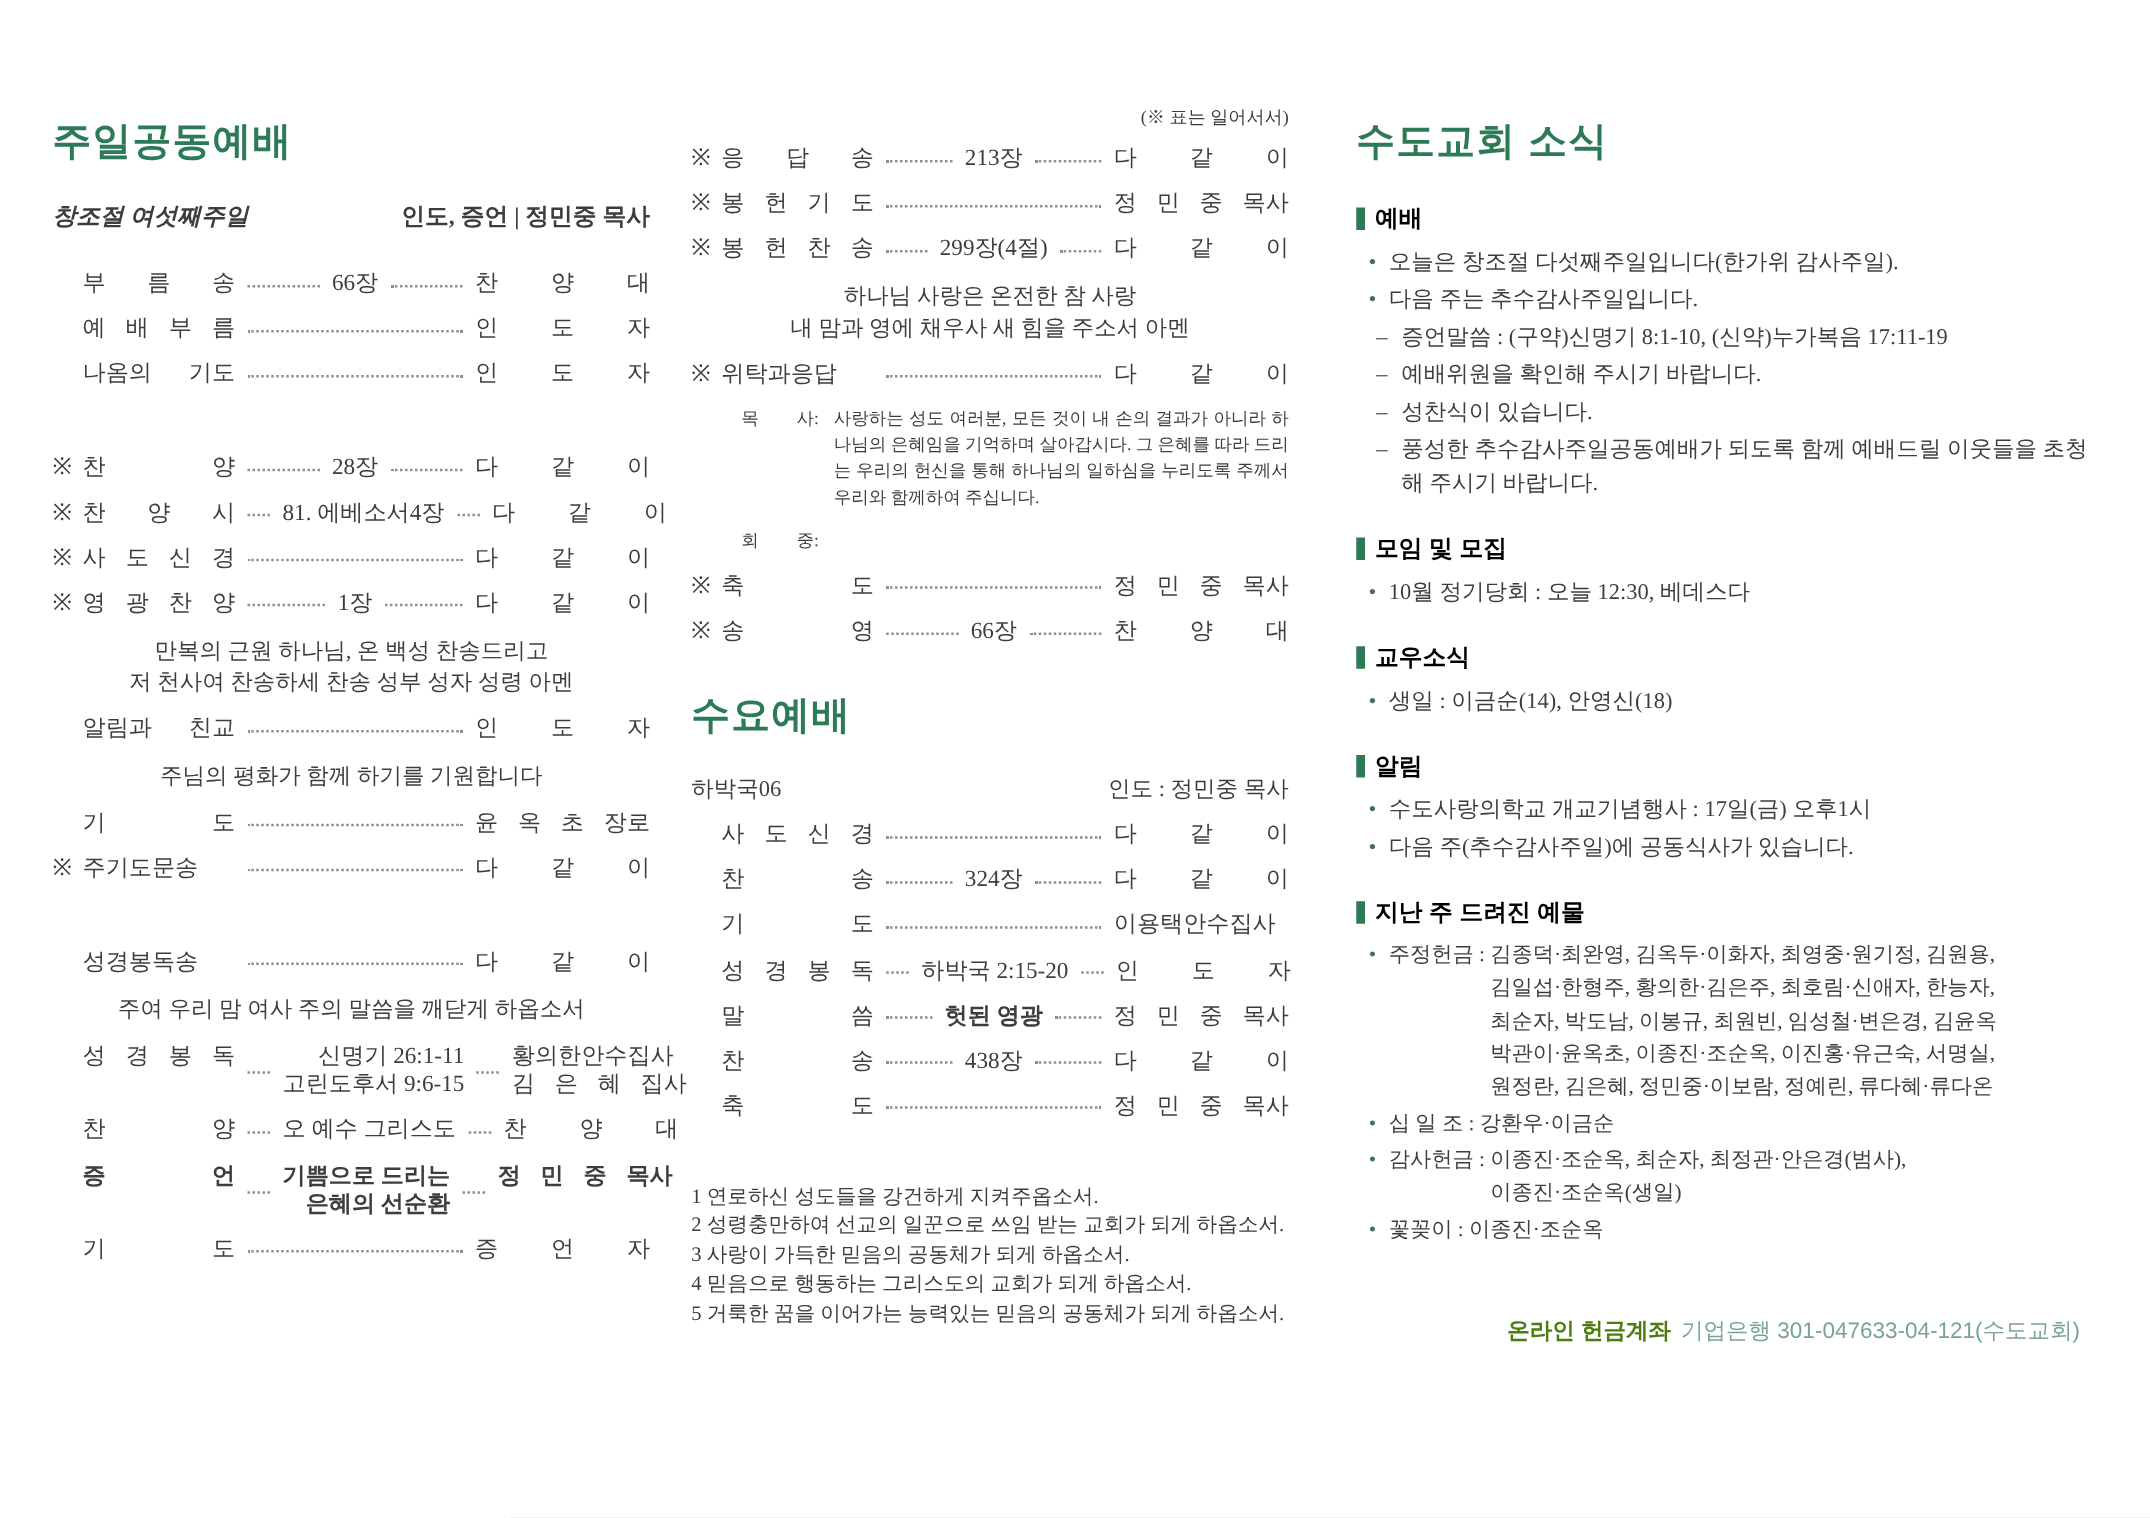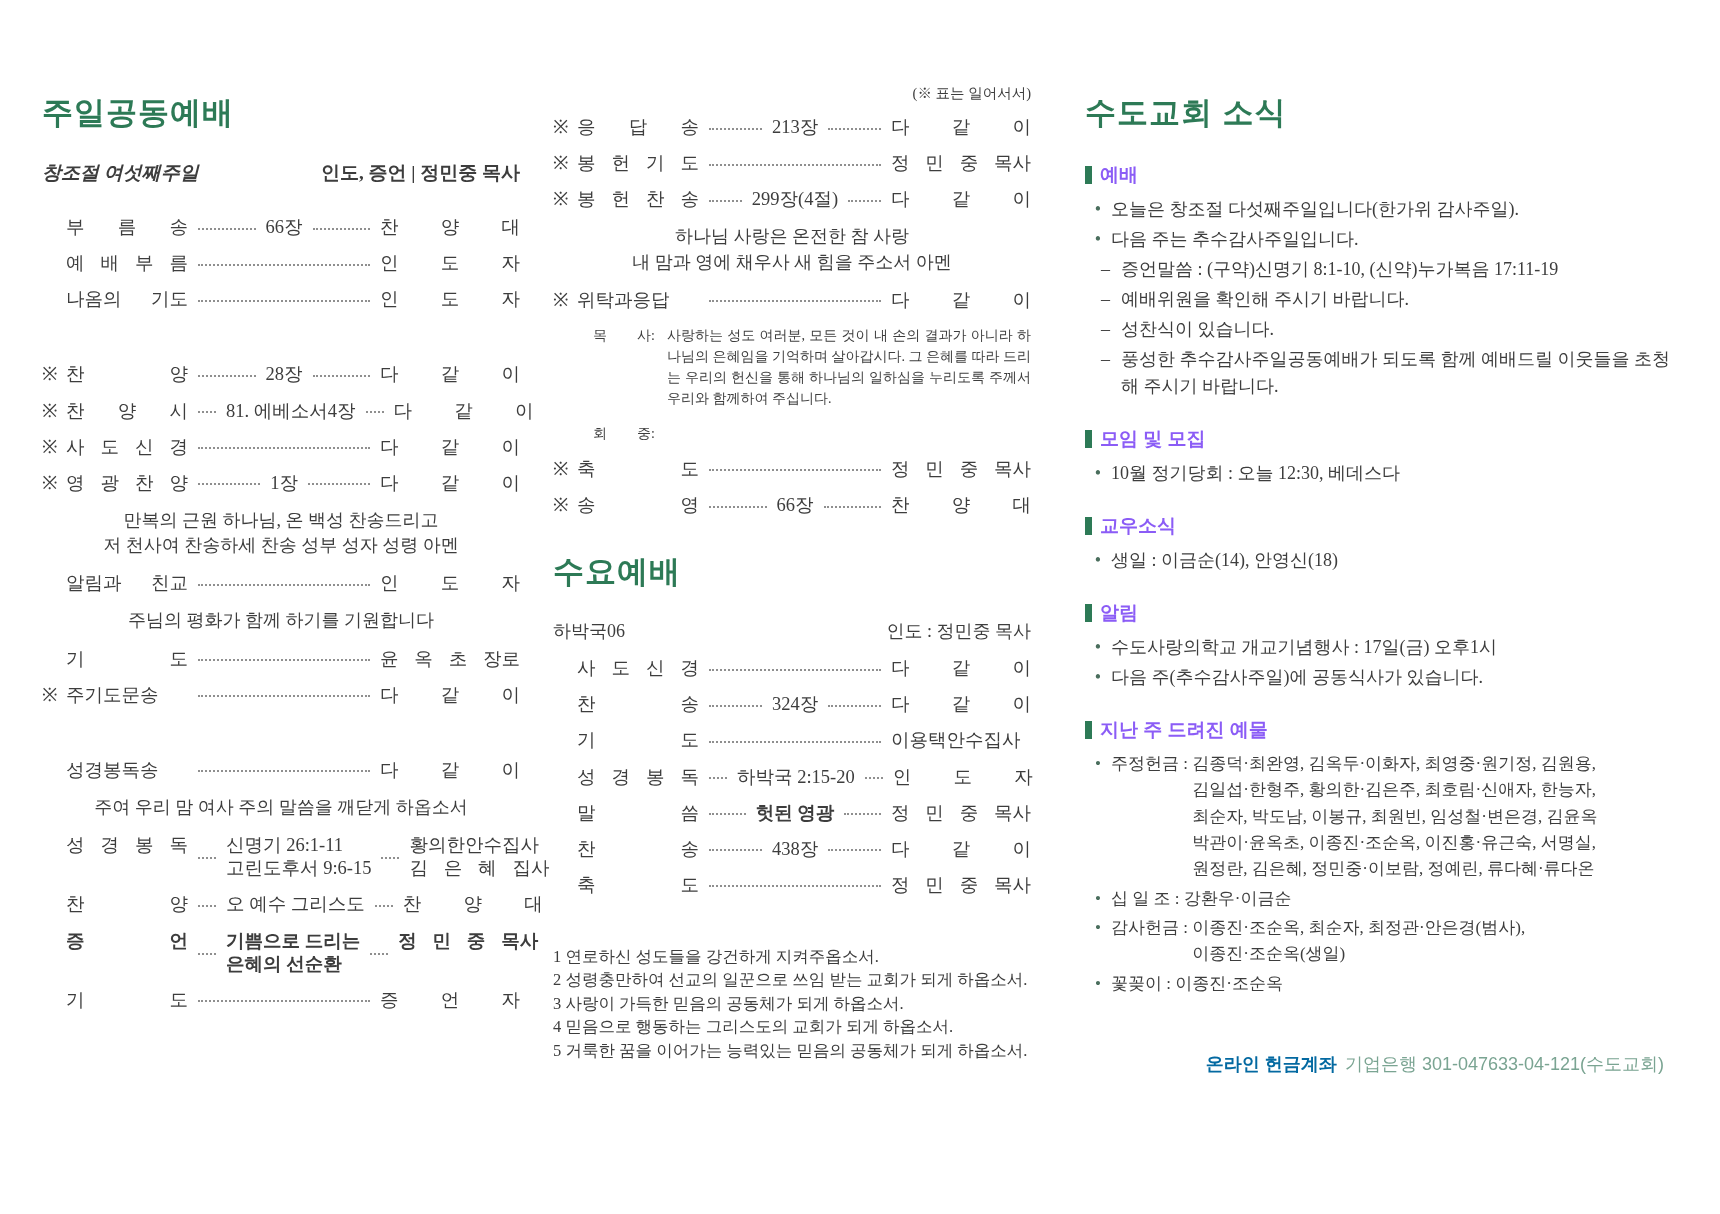--- a/index.html
+++ b/index.html
@@ -17,54 +17,54 @@
            font-size:19px;margin-bottom:30px;}
   .sub-left{font-weight:700;font-style:italic;}
   .sub-right{font-weight:600;}
 
   .rows{}
   .row{display:flex;align-items:flex-start;margin:13px 0;font-size:18.5px;line-height:1.25;}
   .star{width:24px;flex:none;}
   .label{width:122px;flex:none;text-align:justify;text-align-last:justify;}
   .leader{flex:1;min-width:18px;border-bottom:2.4px dotted #8f8f8f;height:0;
           align-self:center;margin:0 10px;transform:translateY(1px);}
-  .center{flex:none;text-align:left;white-space:pre-line;max-width:220px;}
+  .center{flex:none;text-align:right;white-space:pre-line;max-width:220px;}
   .right{width:140px;flex:none;text-align:justify;text-align-last:justify;white-space:pre-line;}
   .b{font-weight:700;}
   .gap{height:26px;}
   .note{text-align:center;font-size:18px;line-height:1.4;margin:6px 0 14px 0;white-space:pre-line;}
 
   .standing-note{text-align:right;font-size:14.5px;margin:-8px 0 6px 0;}
 
   .dlg{display:flex;margin:4px 0 14px 40px;font-size:14px;line-height:1.5;}
   .dlg-sp{width:62px;flex:none;text-align:justify;text-align-last:justify;margin-right:12px;}
   .dlg-tx{flex:1;text-align:justify;}
 
   .wed-title{margin-top:34px;font-family:Liberation Mono, monospace;}
   .wed-sub{display:flex;justify-content:space-between;font-size:18px;margin-bottom:14px;}
 
   .prayers{margin-top:48px;font-size:16.5px;line-height:1.42;}
   .prayer-line{margin:0;}
 
   .news-title{margin-bottom:28px;}
   .sec{margin-bottom:26px;}
   .sec-head{font-family:"Liberation Sans","DejaVu Sans",sans-serif;font-weight:700;
-            font-size:19px;color:#8b5cf6;margin-bottom:8px;display:flex;align-items:center;}
+            font-size:19px;color:#000000;margin-bottom:8px;display:flex;align-items:center;}
   .marker{display:inline-block;width:7px;height:18px;background:#2d7a56;margin-right:8px;flex:none;}
   .n-item{display:flex;font-size:18px;line-height:1.5;margin:3px 0;}
   .n-bullet{width:26px;flex:none;text-align:center;color:#4a6e5d;}
   .n-dash{width:20px;flex:none;margin-left:16px;}
   .n-text{flex:1;white-space:pre-line;text-align:justify;}
   .offer{display:flex;font-size:17px;line-height:1.55;margin:3px 0;}
   .o-label{flex:none;white-space:pre;}
   .o-value{flex:1;white-space:pre-line;}
 
   .footer{position:absolute;right:56px;top:1052px;font-size:18px;
           font-family:"Liberation Sans","DejaVu Sans",sans-serif;color:#7aa492;}
-  .footer .f-bold{color:#0369a1;font-weight:700;margin-right:8px;}
+  .footer .f-bold{color:#4d7c0f;font-weight:700;margin-right:8px;}
 </style>
 </head>
 <body>
 
 <div class="page">
 
   <div class="col col-left">
     <h1 class="main-title">주일공동예배</h1>
     <div class="sub-row">
       <span class="sub-left">창조절 여섯째주일</span>

